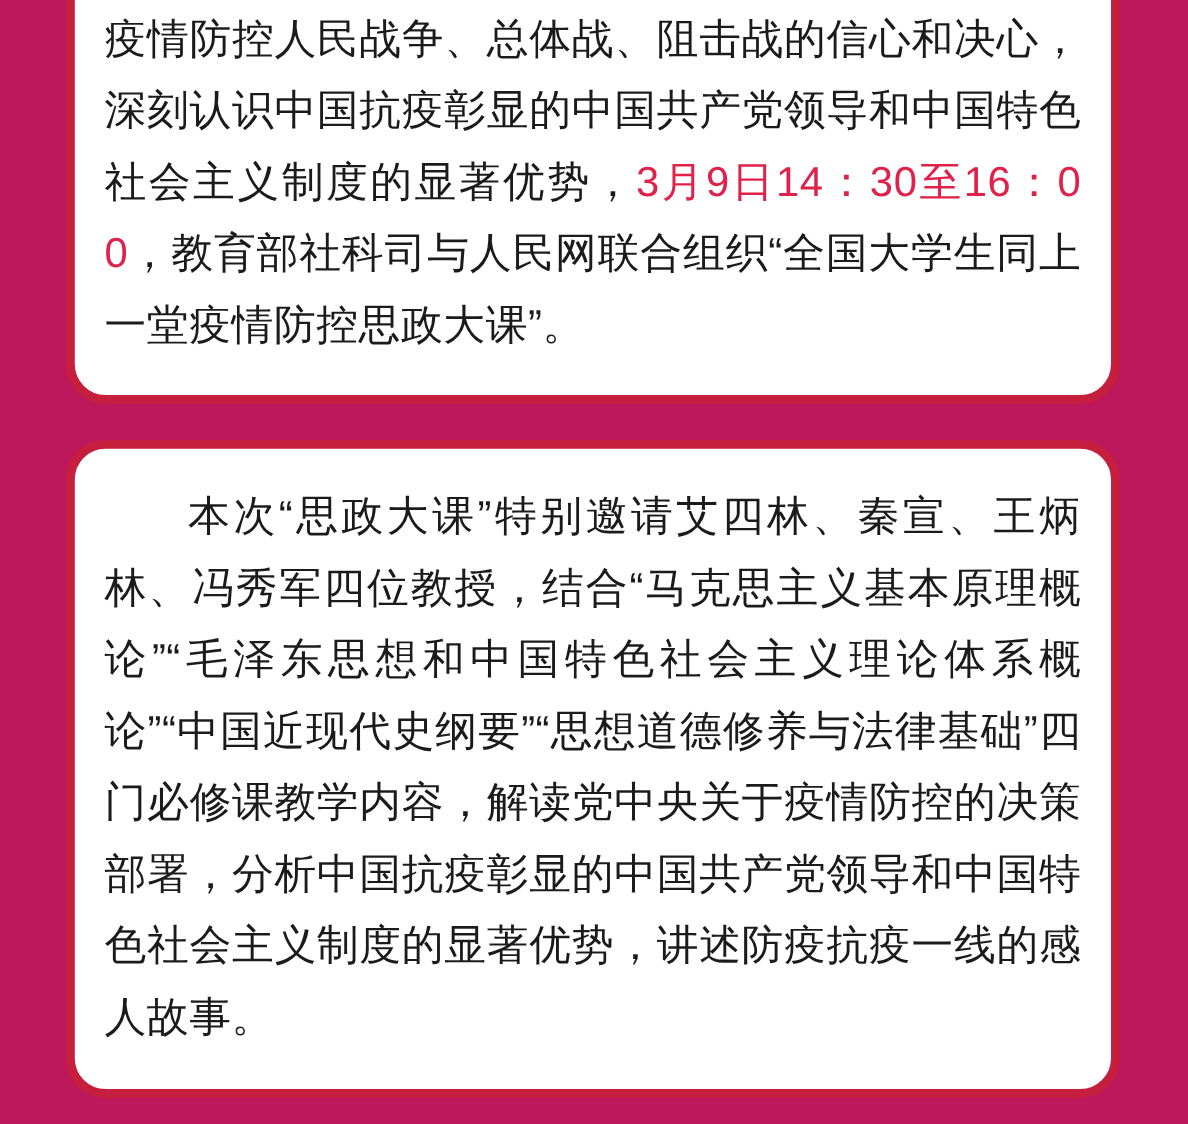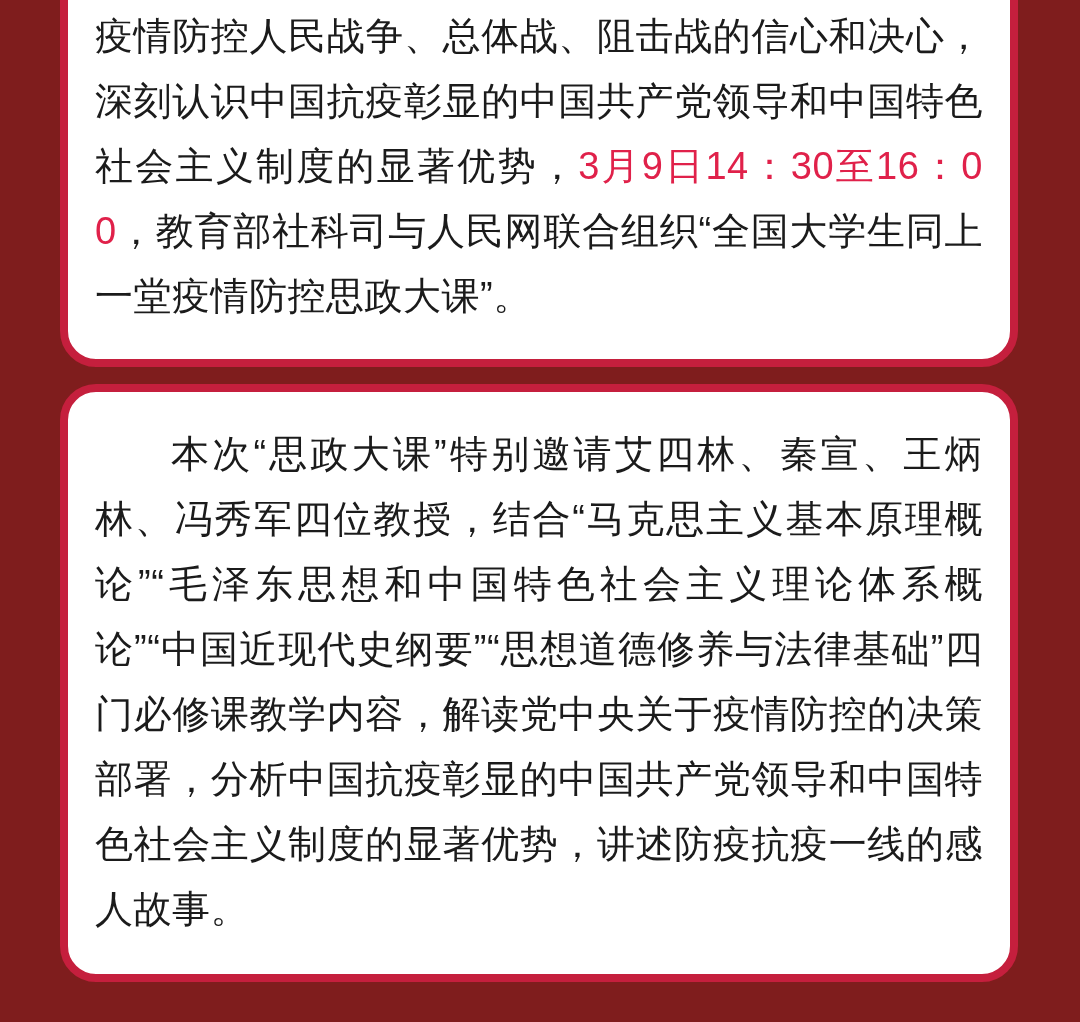--- a/index.html
+++ b/index.html
@@ -5,37 +5,37 @@
   * { margin: 0; padding: 0; box-sizing: border-box; }
   html, body {
     background: #ffffff;
     font-family: "Liberation Sans", "DejaVu Sans", sans-serif;
   }
   .page {
     position: relative;
     width: 1080px;
     height: 1022px;
     overflow: hidden;
-    background: #7f1d1d;
+    background: #be185d;
   }
   .card {
     width: 958px;
     margin-left: 60px;
     border: 8px solid #C51F3D;
     border-radius: 36px;
     background: #ffffff;
     padding: 30px 27px 32px 27px;
   }
   .card-1 {
     margin-top: -75px;       
     padding-top: 71px;
     padding-bottom: 30px;
   }
   .card-2 {
-    margin-top: 17px;
+    margin-top: 33px;
     padding-top: 30px;
   }
   .para {
     font-size: 38px;
     line-height: 65px;
     letter-spacing: 0.5px;
     color: #1B1B1B;
     text-align: justify;
     word-break: break-all;
   }

